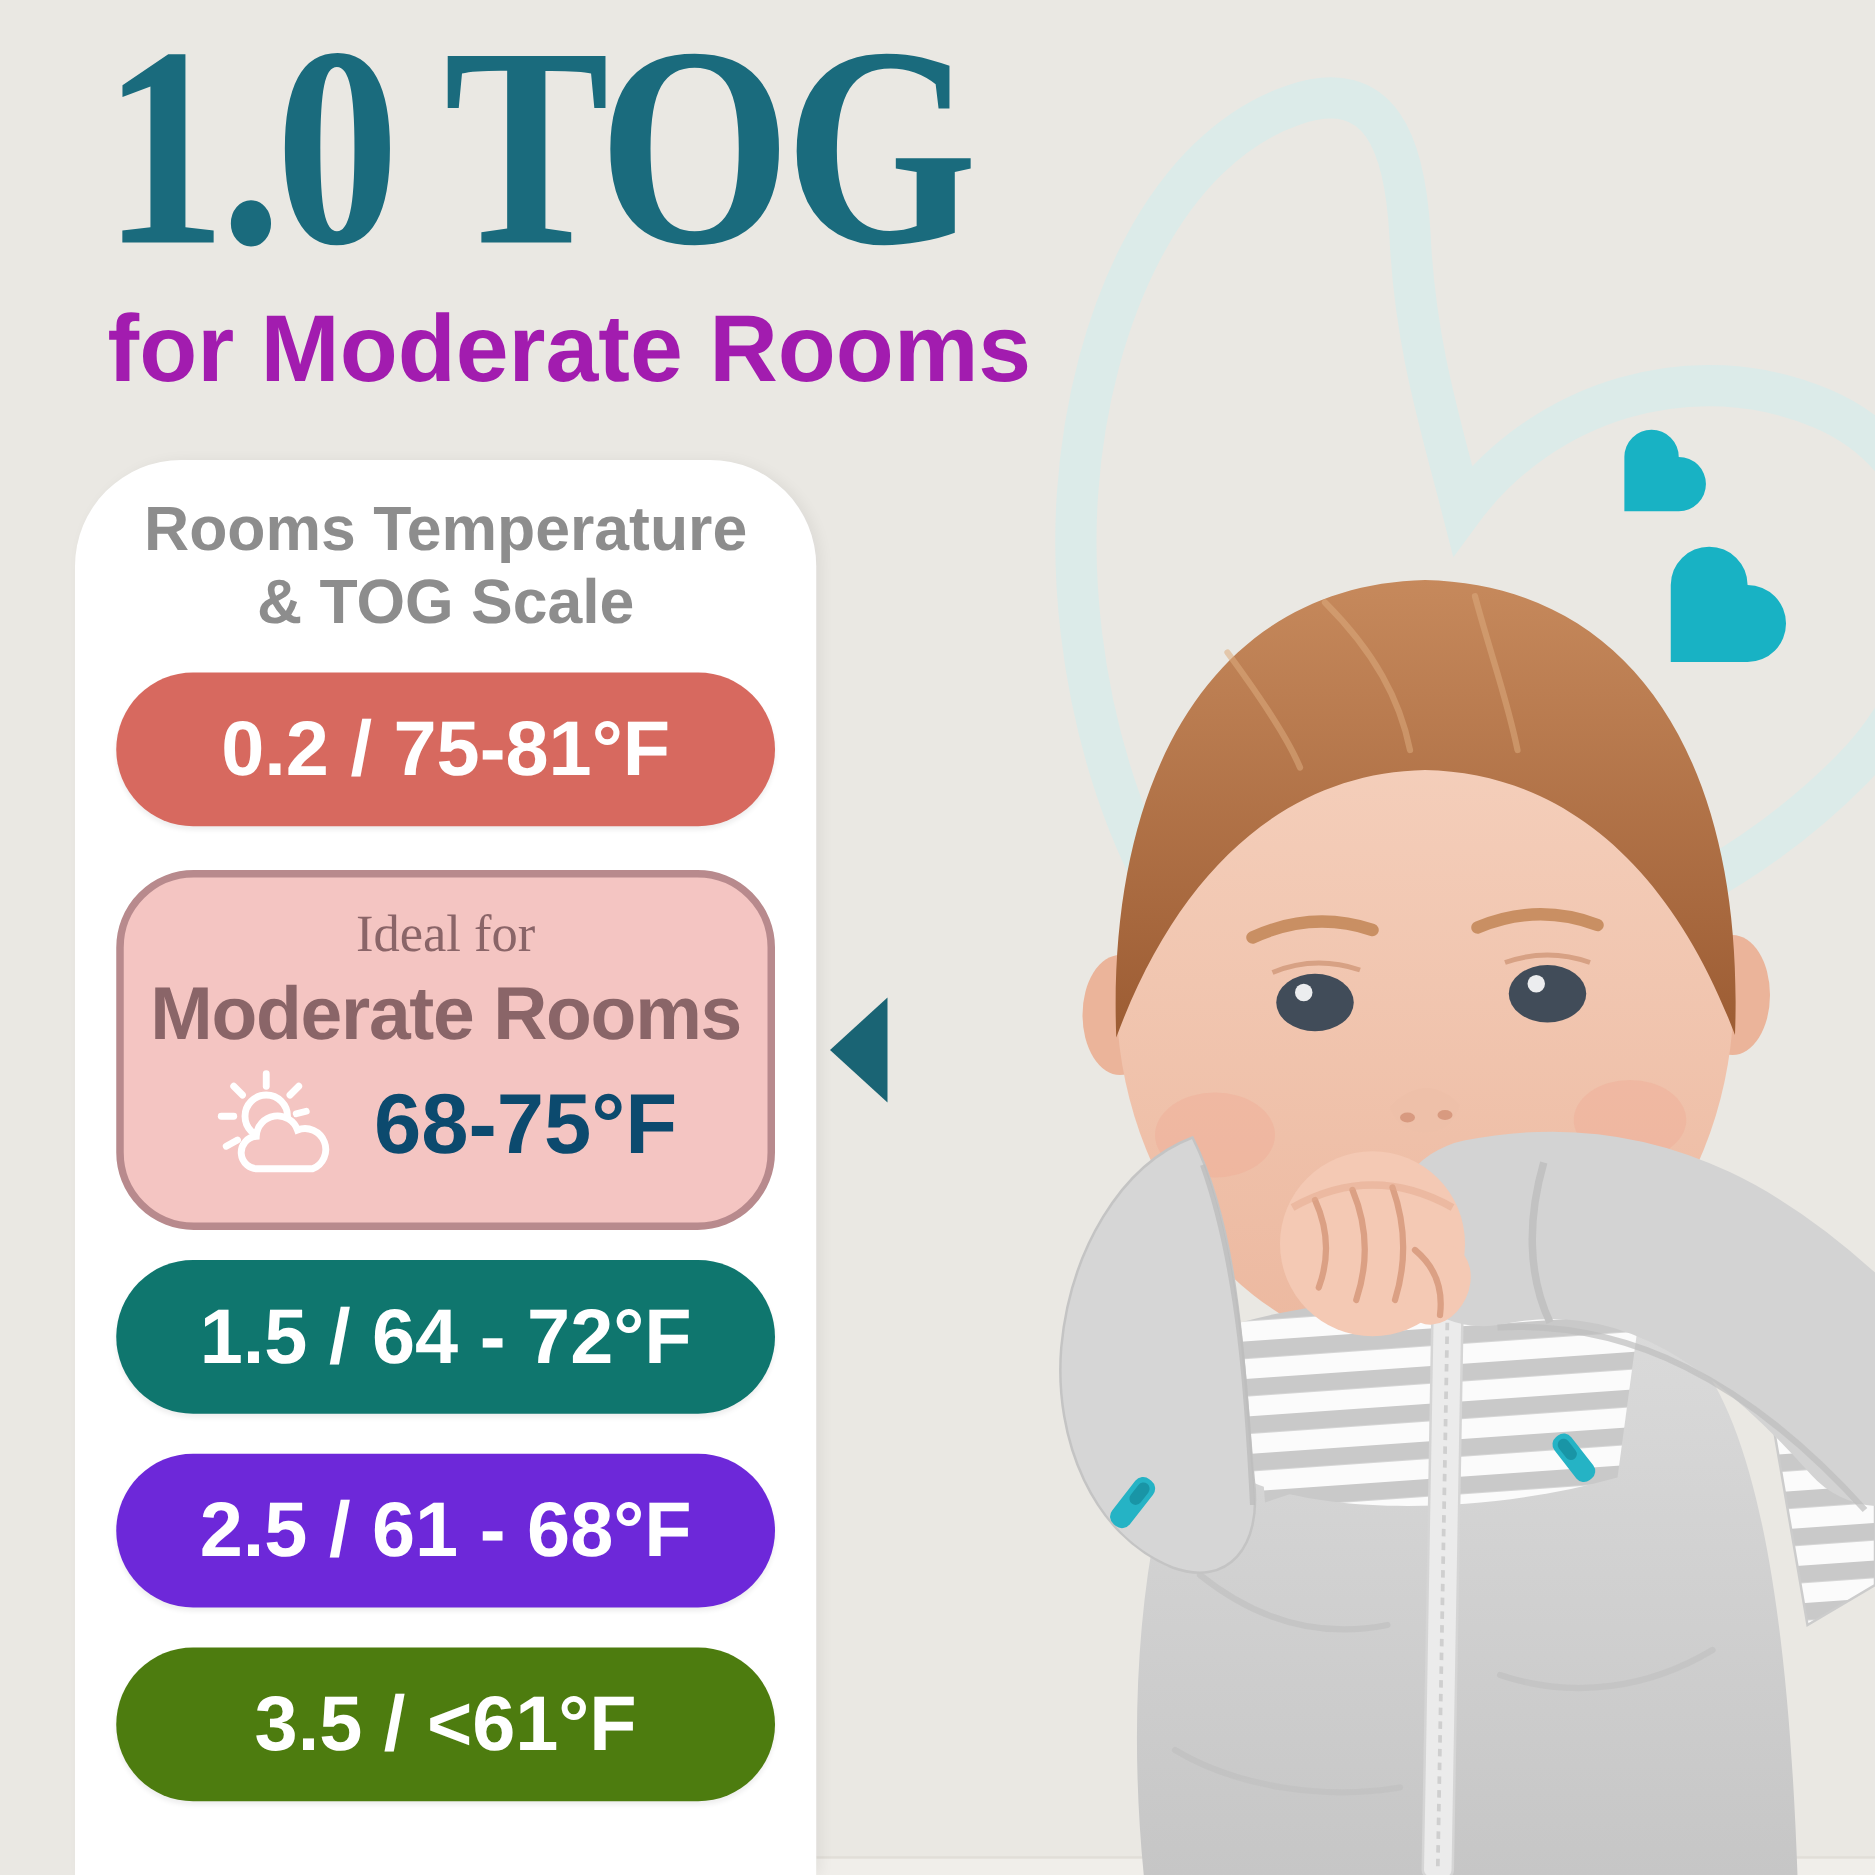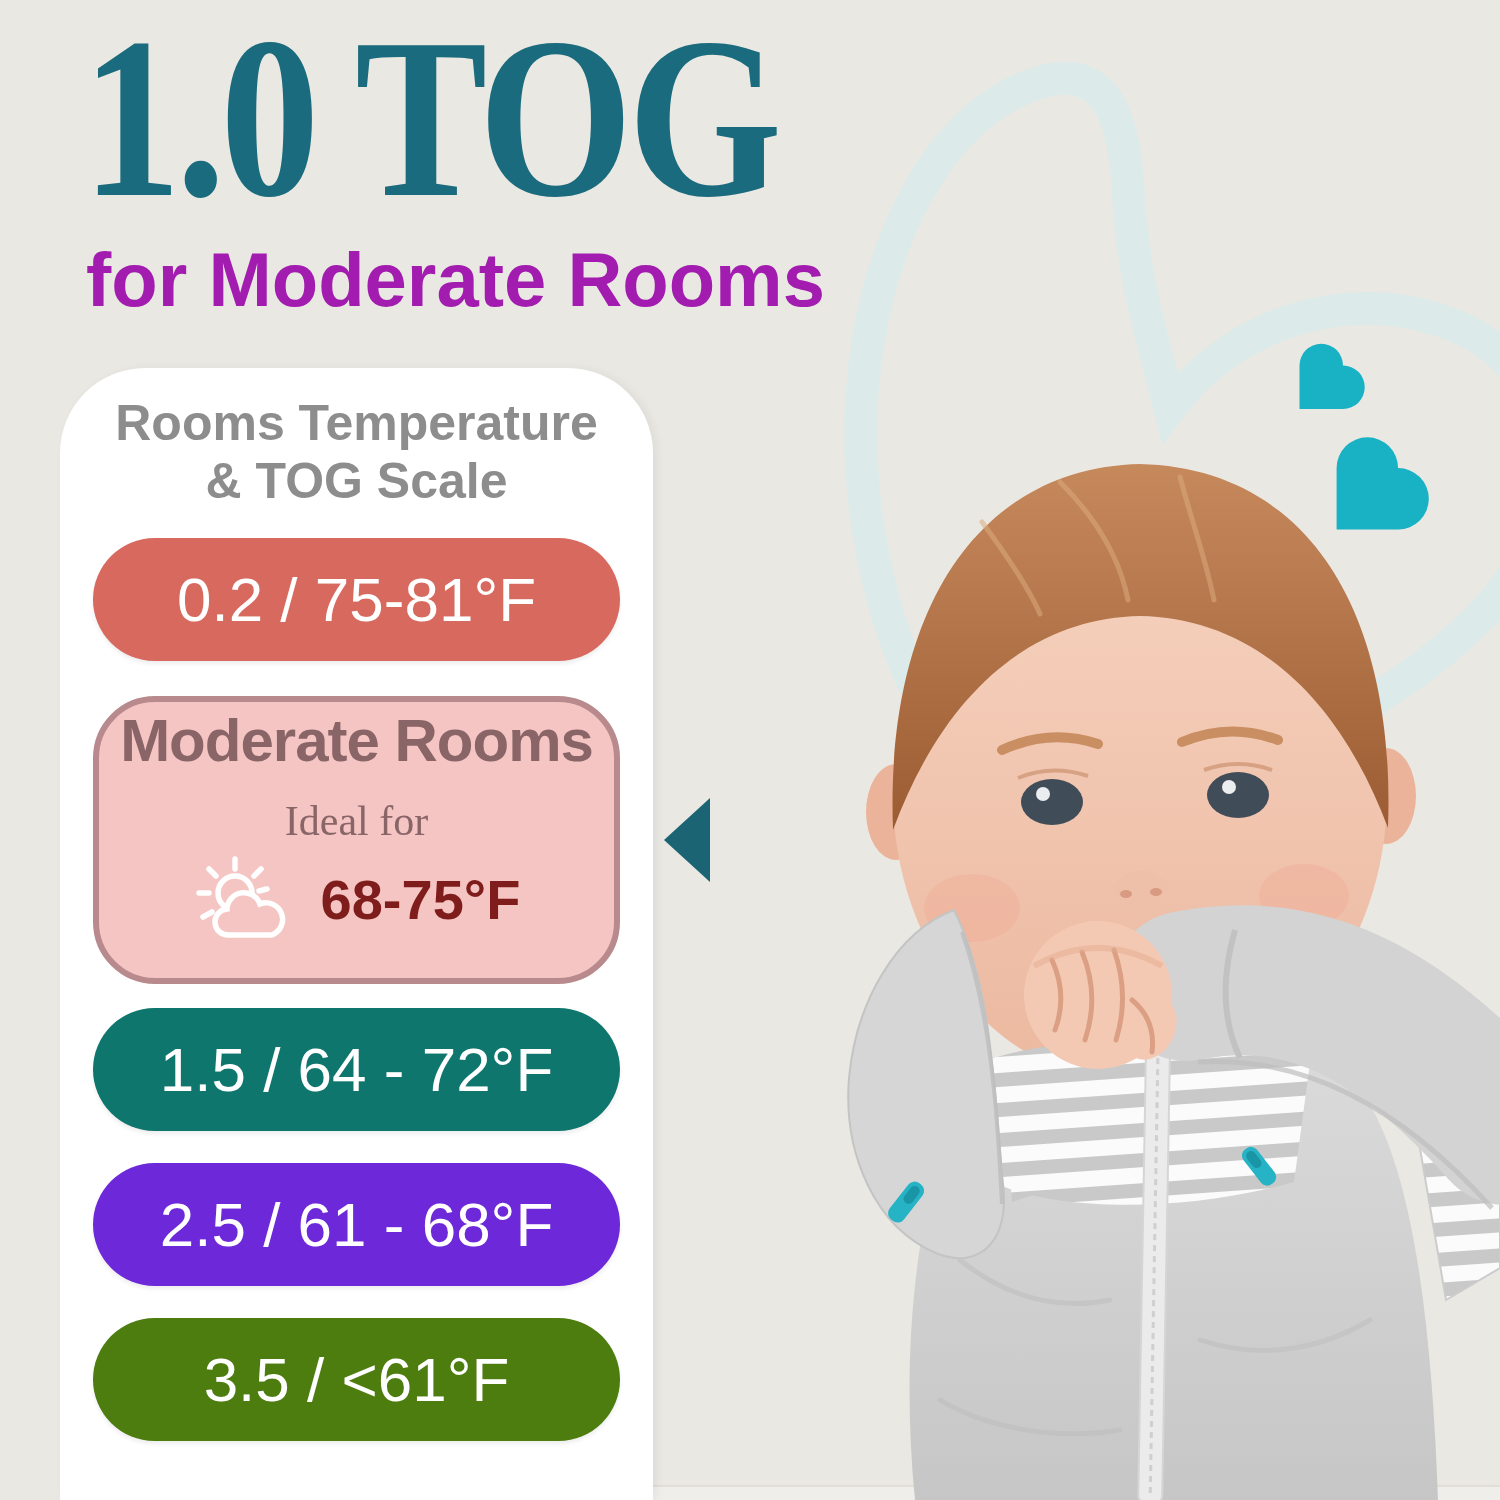--- a/index.html
+++ b/index.html
@@ -30,21 +30,21 @@
     background:#ffffff;border-radius:85px 85px 0 0;
     box-shadow:4px 0 10px rgba(0,0,0,.05);
   }
   #scale-heading{
     left:0;top:26px;width:593px;text-align:center;
     font-size:50px;line-height:58px;font-weight:bold;color:#8d8d8d;
   }
   .pill{
     left:33px;width:527px;height:123px;border-radius:62px;
     display:flex;align-items:center;justify-content:center;
-    font-size:62px;font-weight:normal;color:#ffffff;white-space:nowrap;
+    font-size:62px;font-weight:bold;color:#ffffff;white-space:nowrap;
     box-shadow:0 3px 4px rgba(0,0,0,.07);
   }
   #pill-02{top:170px;background:#d7695f;}
   #pill-15{top:640px;background:#0f766e;}
   #pill-25{top:795px;background:#6d28d9;}
   #pill-35{top:950px;background:#4d7c0f;}
 
   
   #ideal-card{
     left:33px;top:328px;width:527px;height:288px;border-radius:62px;
@@ -56,21 +56,21 @@
     font-size:42px;color:#8a6568;
   }
   #ideal-room{
     margin-top:4px;font-size:60px;font-weight:bold;color:#8a6568;
     letter-spacing:-1px;white-space:nowrap;
   }
   #ideal-temp-row{
     margin-top:10px;display:flex;align-items:center;justify-content:center;gap:16px;
   }
   #ideal-temp{
-    font-size:56px;font-weight:bold;color:#7f1d1d;white-space:nowrap;
+    font-size:68px;font-weight:bold;color:#0c4a6e;white-space:nowrap;
   }
 
   
   #pointer{
     left:664px;top:798px;width:0;height:0;
     border-top:42px solid transparent;border-bottom:42px solid transparent;
     border-right:46px solid #1a6474;
   }
 
   
@@ -225,22 +225,22 @@
 
 <div id="scale-card" class="abs">
   <div id="scale-heading" class="abs">
     <div>Rooms Temperature</div>
     <div>&amp; TOG Scale</div>
   </div>
 
   <div id="pill-02" class="pill abs">0.2 / 75-81°F</div>
 
   <div id="ideal-card" class="abs">
+    <div id="ideal-eyebrow">Ideal for</div>
     <div id="ideal-room">Moderate Rooms</div>
-    <div id="ideal-eyebrow">Ideal for</div>
     <div id="ideal-temp-row">
       <svg width="112" height="88" viewBox="0 0 112 88">
         <g stroke="#ffffff" stroke-width="5.5" fill="none" stroke-linecap="round">
 
           <line x1="42" y1="4" x2="42" y2="14"></line>
           <line x1="16" y1="14" x2="23" y2="21"></line>
           <line x1="68" y1="14" x2="61" y2="21"></line>
           <line x1="6" y1="38" x2="16" y2="38"></line>
           <line x1="10" y1="62" x2="19" y2="57"></line>
           <line x1="74" y1="34" x2="66" y2="36"></line>

